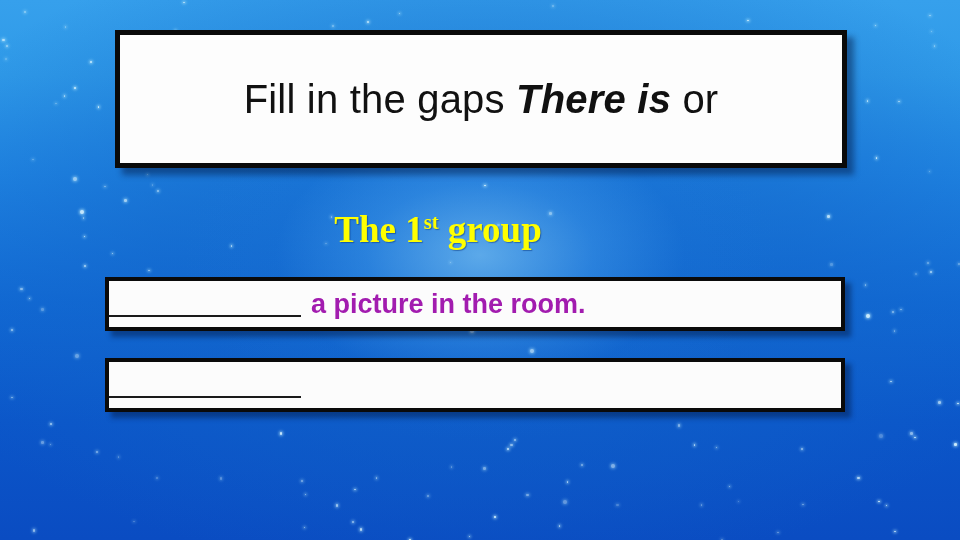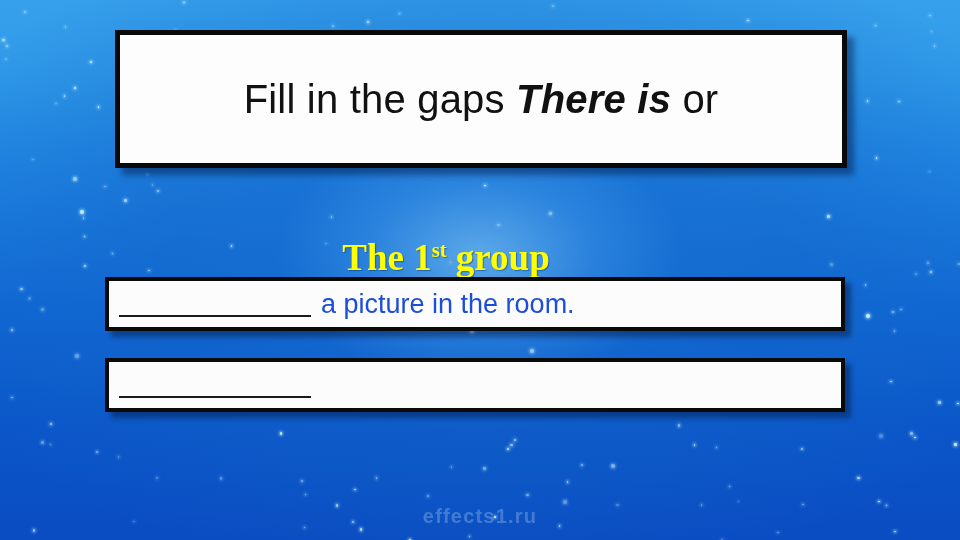--- a/index.html
+++ b/index.html
@@ -65,30 +65,29 @@
     line-height:52px;
     color:#111;
     letter-spacing:0.2px;
     padding:0 14px;
   }
   #title-text .bi { font-weight:bold; font-style:italic; }
 
   
   #group-heading {
     position:absolute;
-    left:8px; top:208px;
+    left:0; top:208px;
     width:876px;
     text-align:center;
     font-family:"Liberation Serif", serif;
     font-weight:bold;
     font-size:37px;
     line-height:44px;
     color:#ffff00;
     text-shadow:1px 1px 1px rgba(0,40,110,0.45);
-    margin-top:28px;
   }
   #group-heading sup {
     font-size:0.56em;
     vertical-align:super;
     line-height:0;
   }
 
   
   .sentence-box {
     position:absolute;
@@ -99,23 +98,24 @@
     box-shadow:6px 6px 5px rgba(0,20,60,0.45);
     display:flex;
     align-items:center;
   }
   #sentence-box-1 { top:277px; }
   #sentence-box-2 { top:358px; }
 
   .sentence-text {
     font-size:27px;
     line-height:30px;
-    color:#1d4ed8;
+    color:#a21caf;
     white-space:nowrap;
-    padding-left:10px;
+    padding-left:0;
+    font-weight:bold;
   }
   .blank {
     display:inline-block;
     width:192px;
     border-bottom:2px solid #1a1a1a;
     vertical-align:-4px;
     margin-right:10px;
   }
 
   
@@ -319,15 +319,14 @@
       <span class="blank"></span><span>a picture in the room.</span>
     </div>
   </div>
 
   <div class="sentence-box" id="sentence-box-2">
     <div class="sentence-text">
       <span class="blank"></span>
     </div>
   </div>
 
-  <div id="watermark">effects1.ru</div>
 
 </div>
 
 </body></html>

